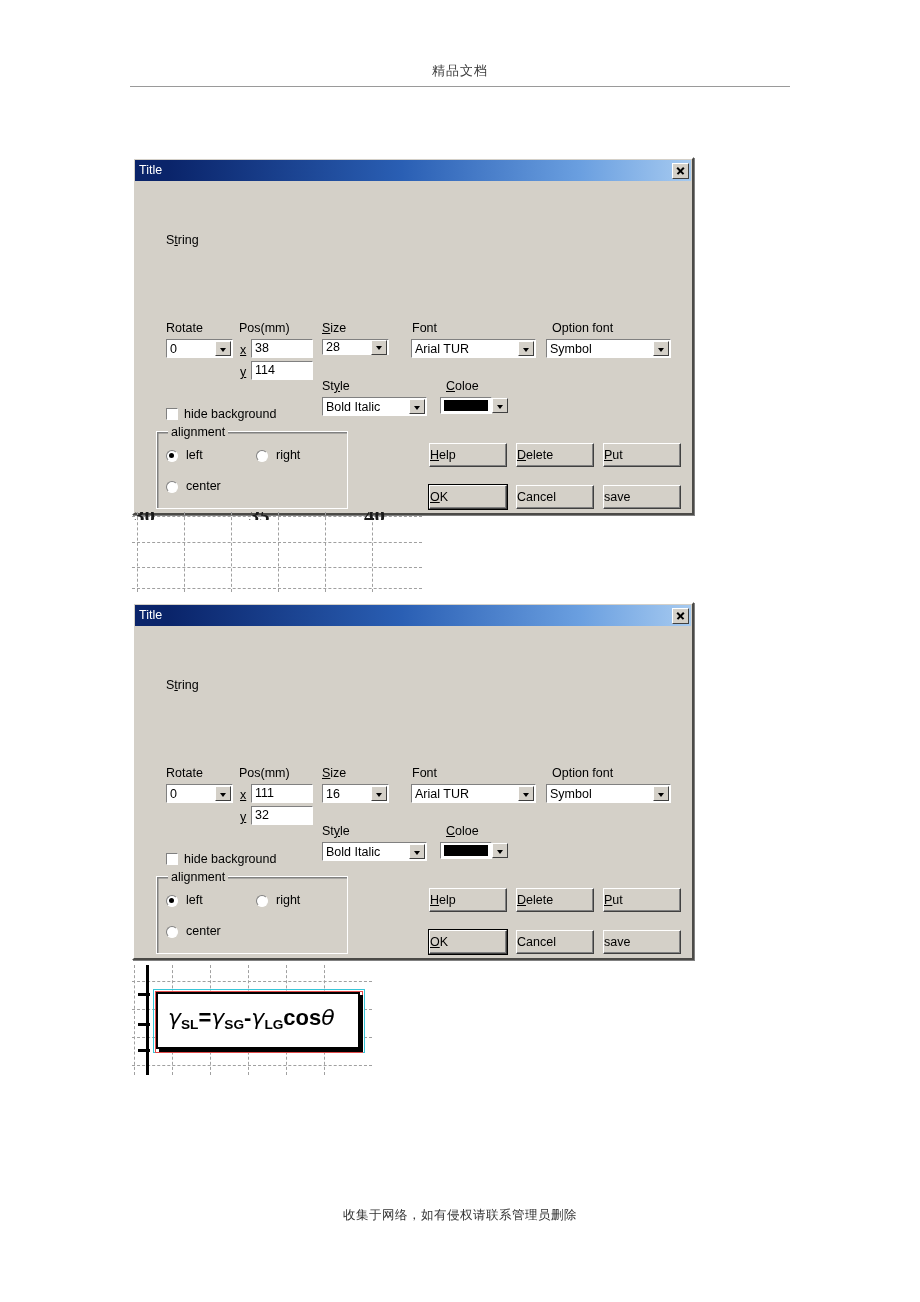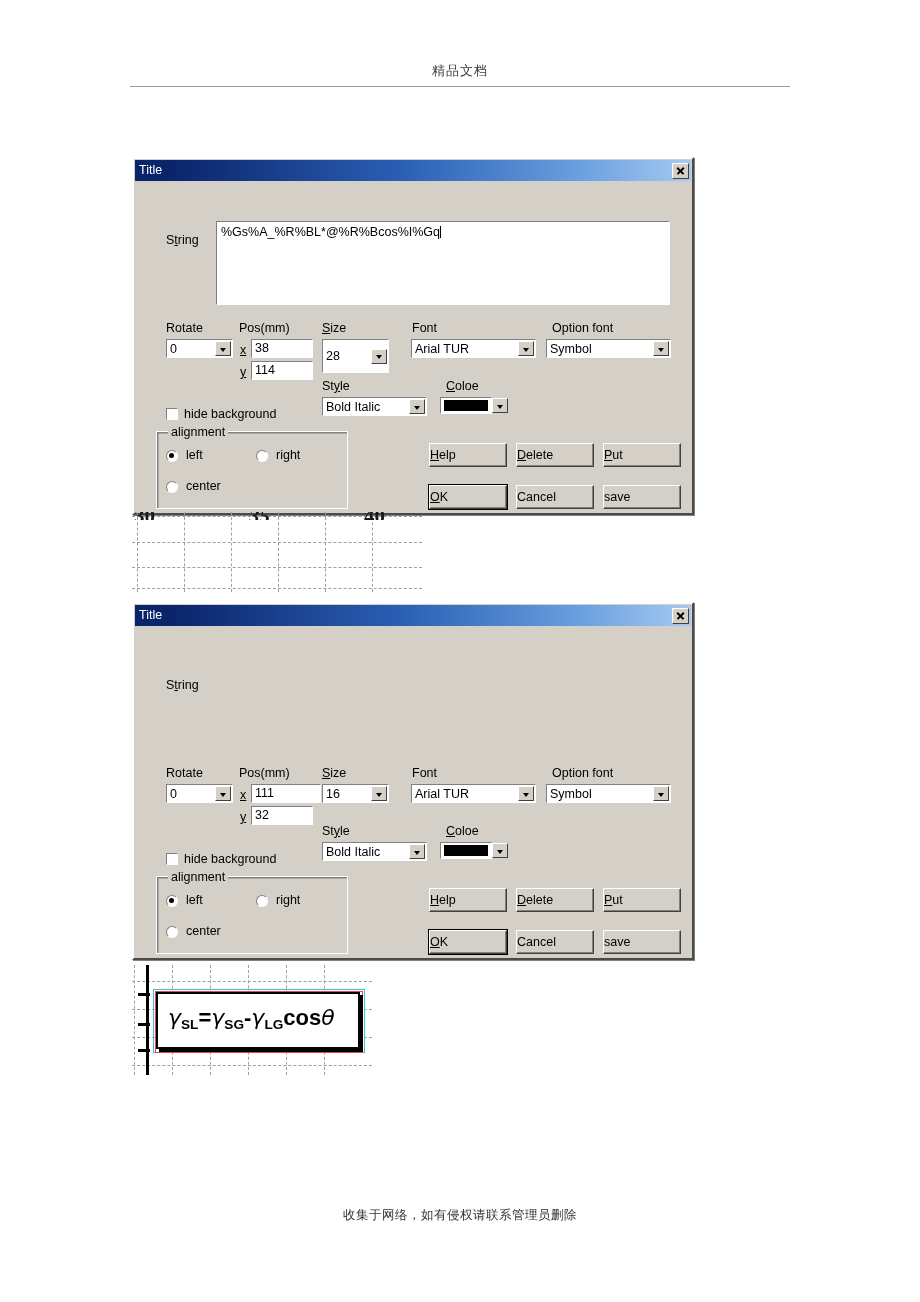--- a/index.html
+++ b/index.html
@@ -347,36 +347,35 @@
 <div class="doc-header">精品文档</div>
 <div class="doc-rule"></div>
 
 <div class="dialog dlg1">
   <div class="titlebar">
     <div class="title-text">Title</div>
     <div class="close-btn"></div>
   </div>
   <div class="dlg-body">
     <div class="lbl" style="left:32px; top:52px;">S<u>t</u>ring</div>
-    <div class="sunken textarea" style="left:82px; top:40px; width:454px; height:84px;"><span>%Gs%A_%R%BL*@%R%Bcos%I%Gq</span><span class="caret"></span></div>
 
     <div class="lbl" style="left:32px; top:140px;">Rotate</div>
     <div class="combo" style="left:32px; top:158px; width:67px; height:19px;">
       <div class="val">0</div>
       <div class="arrow-btn"></div>
     </div>
 
     <div class="lbl" style="left:105px; top:140px;">Pos(mm)</div>
     <div class="lbl" style="left:106px; top:162px;"><u>x</u></div>
     <div class="edit" style="left:117px; top:158px; width:62px; height:19px;">38</div>
     <div class="lbl" style="left:106px; top:184px;"><u>y</u></div>
     <div class="edit" style="left:117px; top:180px; width:62px; height:19px;">114</div>
 
     <div class="lbl" style="left:188px; top:140px;"><u>S</u>ize</div>
-    <div class="combo" style="left:188px; top:158px; width:67px; height:34px;">
+    <div class="combo" style="left:188px; top:158px; width:67px; height:16px;">
       <div class="val">28</div>
       <div class="arrow-btn"></div>
     </div>
 
     <div class="lbl" style="left:278px; top:140px;">Font</div>
     <div class="combo" style="left:277px; top:158px; width:125px; height:19px;">
       <div class="val">Arial TUR</div>
       <div class="arrow-btn"></div>
     </div>
 
@@ -456,21 +455,21 @@
     <div class="lbl" style="left:32px; top:52px;">S<u>t</u>ring</div>
 
     <div class="lbl" style="left:32px; top:140px;">Rotate</div>
     <div class="combo" style="left:32px; top:158px; width:67px; height:19px;">
       <div class="val">0</div>
       <div class="arrow-btn"></div>
     </div>
 
     <div class="lbl" style="left:105px; top:140px;">Pos(mm)</div>
     <div class="lbl" style="left:106px; top:162px;"><u>x</u></div>
-    <div class="edit" style="left:117px; top:158px; width:70px; height:19px;">111</div>
+    <div class="edit" style="left:117px; top:158px; width:62px; height:19px;">111</div>
     <div class="lbl" style="left:106px; top:184px;"><u>y</u></div>
     <div class="edit" style="left:117px; top:180px; width:62px; height:19px;">32</div>
 
     <div class="lbl" style="left:188px; top:140px;"><u>S</u>ize</div>
     <div class="combo" style="left:188px; top:158px; width:67px; height:19px;">
       <div class="val">16</div>
       <div class="arrow-btn"></div>
     </div>
 
     <div class="lbl" style="left:278px; top:140px;">Font</div>

